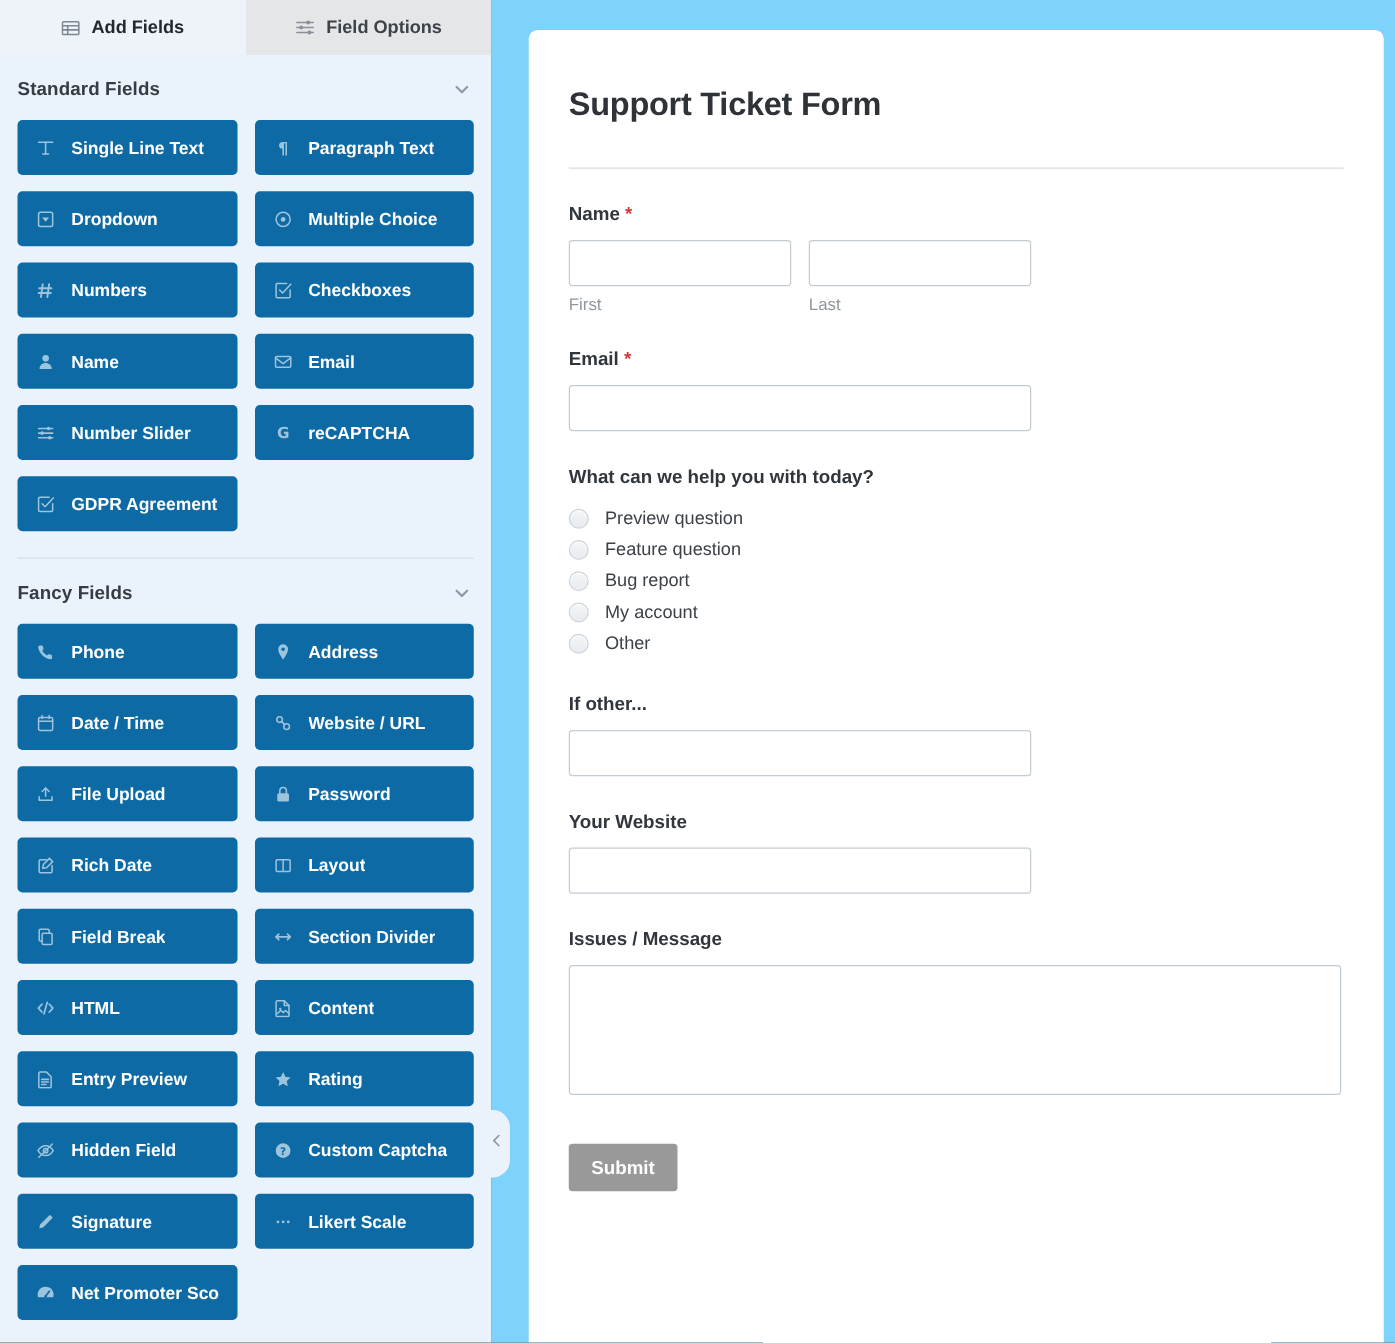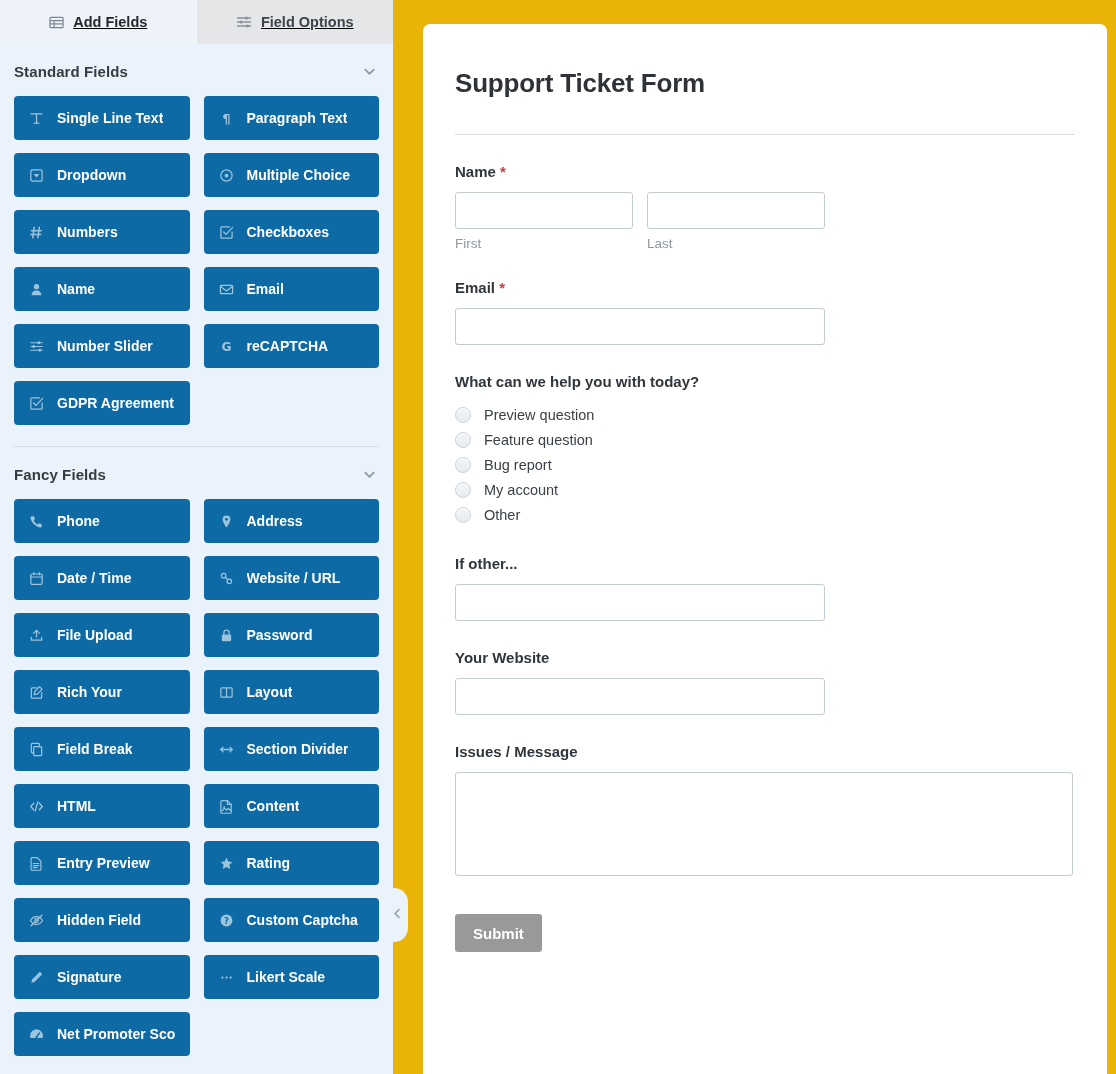--- a/index.html
+++ b/index.html
@@ -17,21 +17,20 @@
     background: #eaf2fb;
     display: flex; flex-direction: column;
     flex: 0 0 393px;
     overflow: hidden;
     position: relative;
   }
   .tabs {
     display: flex; height: 44px; flex: 0 0 44px;
     border-bottom: 1px solid #d3dce6;
     background: #e4e6e8;
-    text-decoration: underline;
   }
   .tab {
     flex: 1 1 50%;
     display: flex; align-items: center; justify-content: center;
     gap: 9px;
     font-size: 14.5px; font-weight: bold;
     color: #444a52;
     cursor: pointer;
     height: 44px;
     user-select: none;
@@ -80,21 +79,21 @@
   }
   .fieldbtn .flabel { overflow: hidden; text-overflow: clip; }
   .divider-h {
     height: 1px; background: #d6dfe9;
     margin: 21px 0 0 0;
   }
 
   
   .backdrop {
     flex: 1 1 auto; height: 1074px;
-    background: #eab308;
+    background: #7dd3fc;
     position: relative;
   }
   .preview-panel {
     position: absolute;
     left: 30px; top: 24px;
     width: 684px; height: 1050px;
     background: #ffffff;
     border-radius: 7px 7px 0 0;
     overflow: hidden;
   }
@@ -398,21 +397,21 @@
             </span>
             <span class="flabel">Password</span>
           </div>
           <div class="fieldbtn">
             <span class="fi">
               <svg width="15" height="15" viewBox="0 0 16 16" fill="none" stroke="currentColor" stroke-width="1.3" stroke-linecap="round" stroke-linejoin="round">
                 <path d="M13.5 8v5a1 1 0 0 1-1 1h-9a1 1 0 0 1-1-1V4a1 1 0 0 1 1-1h5"></path>
                 <path d="M11.2 1.8l2.8 2.8-5.2 5.2-3.2.5.5-3.2z"></path>
               </svg>
             </span>
-            <span class="flabel">Rich Your</span>
+            <span class="flabel">Rich Date</span>
           </div>
           <div class="fieldbtn">
             <span class="fi">
               <svg width="15" height="15" viewBox="0 0 16 16" fill="none" stroke="currentColor" stroke-width="1.3" stroke-linecap="round" stroke-linejoin="round">
                 <rect x="2" y="3" width="12" height="10" rx="1"></rect>
                 <line x1="8" y1="3" x2="8" y2="13"></line>
               </svg>
             </span>
             <span class="flabel">Layout</span>
           </div>

